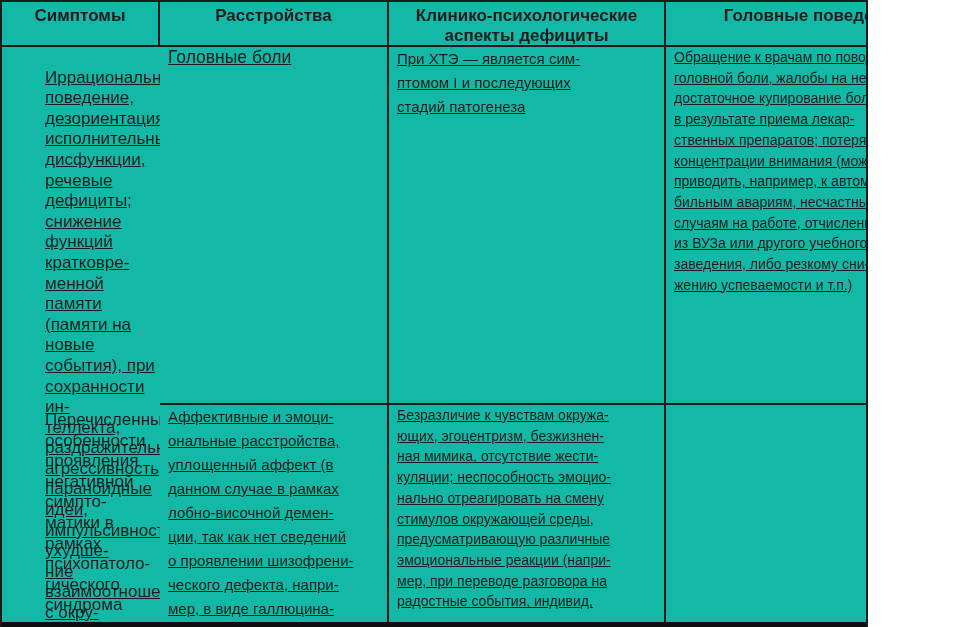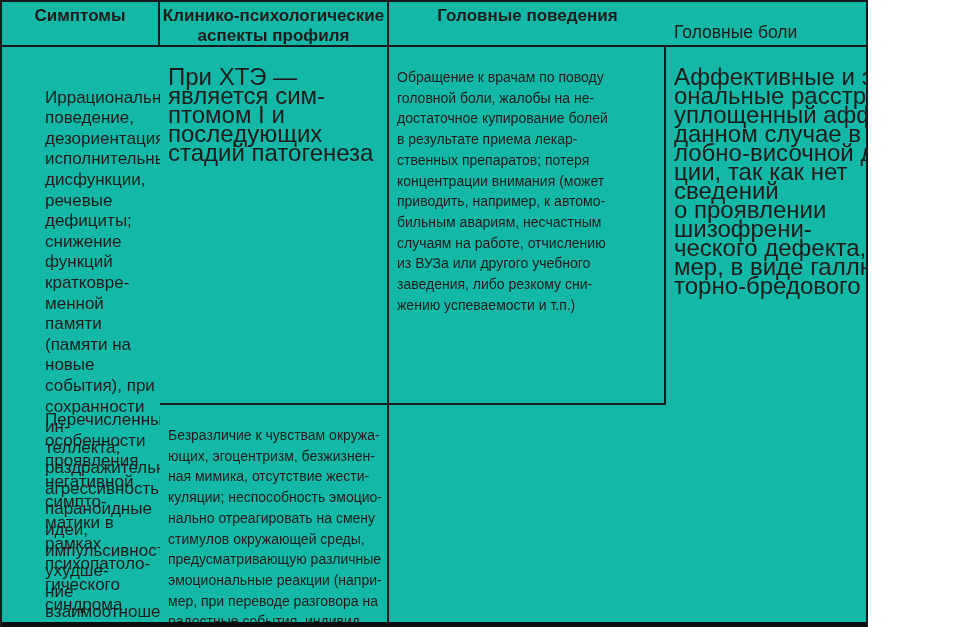--- a/index.html
+++ b/index.html
@@ -35,46 +35,48 @@
     border-bottom: 2px solid #1a1a1a;
     font-weight: bold;
     font-size: 17px;
     line-height: 20px;
     text-align: center;
     padding-top: 4px;
     white-space: pre-line;
   }
   .body-cell {
     white-space: pre-line;
-    padding: 20px 4px 0 8px;
+    padding: 0 4px 0 8px;
+    text-decoration: underline;
   }
   .row-sep { border-bottom: 2px solid #1a1a1a; }
   .col-symptom  { font-size: 17.5px; line-height: 21.5px; }
-  .col-disorder { font-size: 24px; line-height: 19px; }
+  .col-disorder { font-size: 15px; line-height: 24px; }
   .col-clinical { font-size: 14px;   line-height: 20.7px; }
   .col-prognosis{ font-size: 17px;   line-height: 20.6px; padding-left: 14px; position: relative; }
   .prognosis-span { grid-row: 2 / 4; margin-left: 29px; }
   .prognosis-p2 { position: absolute; top: 363px; left: 14px; right: 4px; }
   .bottom-crop-bar {
     position: absolute;
     left: 0; right: 0; bottom: 0;
     height: 5px;
     background: #0e0e0e;
     z-index: 5;
   }
 </style>
 </head>
 <body>
 
 <div class="scan-table">
   <div class="grid">
 
     <div class="cell hdr v-border">Симптомы</div>
+    <div class="cell hdr v-border">Расстройства</div>
     <div class="cell hdr v-border">Клинико-психологические
-аспекты профиля</div>
+аспекты дефициты</div>
     <div class="cell hdr">Головные поведения</div>
 
     <div class="cell body-cell col-symptom v-border row-sep">Головные боли</div>
     <div class="cell body-cell col-disorder v-border row-sep">При ХТЭ — является сим-
 птомом I и последующих
 стадий патогенеза</div>
     <div class="cell body-cell col-clinical v-border row-sep">Обращение к врачам по поводу
 головной боли, жалобы на не-
 достаточное купирование болей
 в результате приема лекар-

